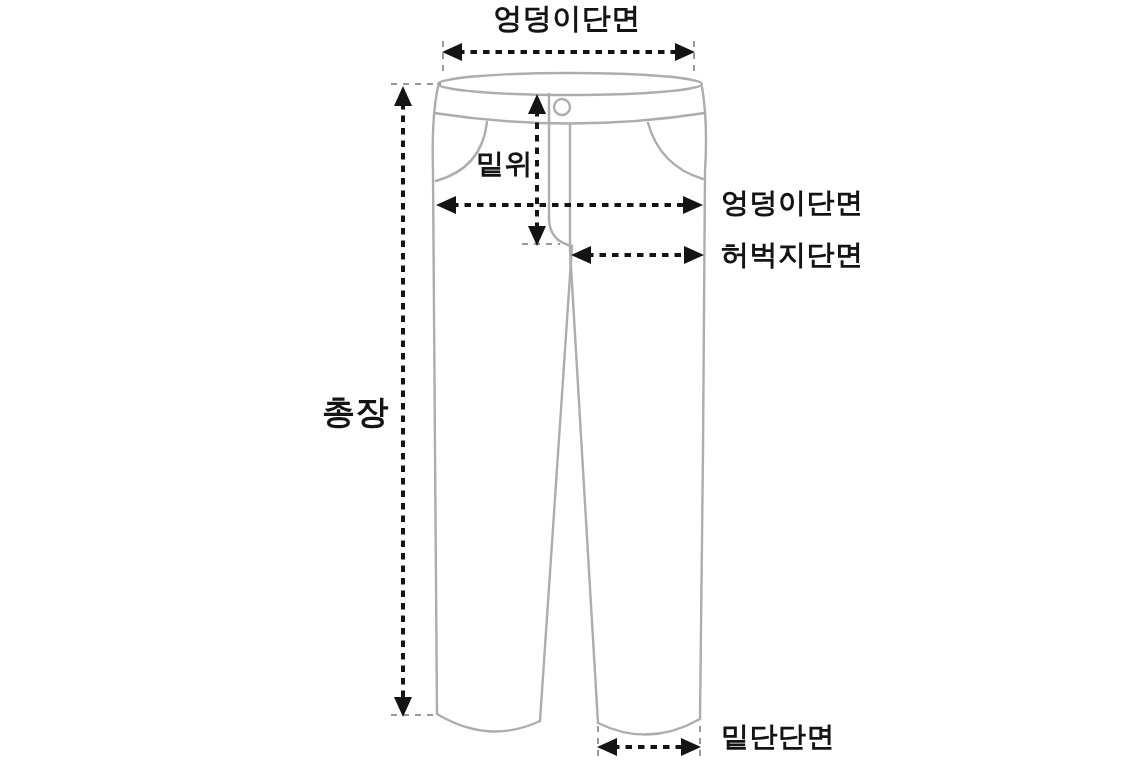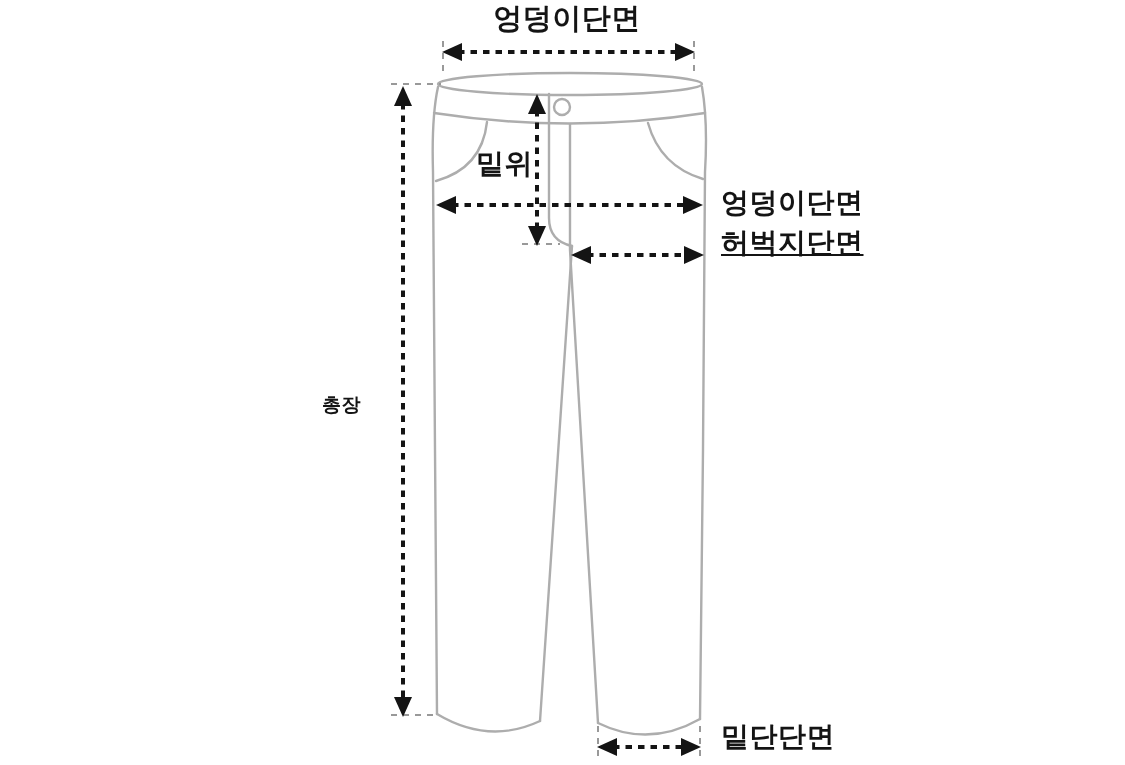--- a/index.html
+++ b/index.html
@@ -63,22 +63,22 @@
     font-size: 28px;
     font-weight: 800;
     line-height: 1.15;
     letter-spacing: 0.5px;
     white-space: nowrap;
     user-select: none;
   }
   .label-waist  { left: 427px; top: 2px;  width: 280px; text-align: center; font-size: 29px; }
   .label-rise   { left: 476px; top: 148px; }
   .label-hip    { left: 721px; top: 187px; }
-  .label-thigh  { left: 721px; top: 227px; text-decoration: underline; }
-  .label-length { left: 322px; top: 394px; font-size: 19px; font-family: Liberation Serif, serif; }
+  .label-thigh  { left: 721px; top: 239px; }
+  .label-length { left: 322px; top: 394px; font-size: 33px; font-family: Liberation Serif, serif; }
   .label-hem    { left: 721px; top: 721px; text-align: right; }
 </style>
 </head>
 <body>
 
 <div class="stage">
 
   <svg viewBox="0 0 1125 765" xmlns="http://www.w3.org/2000/svg">
 
     <g class="outline">

